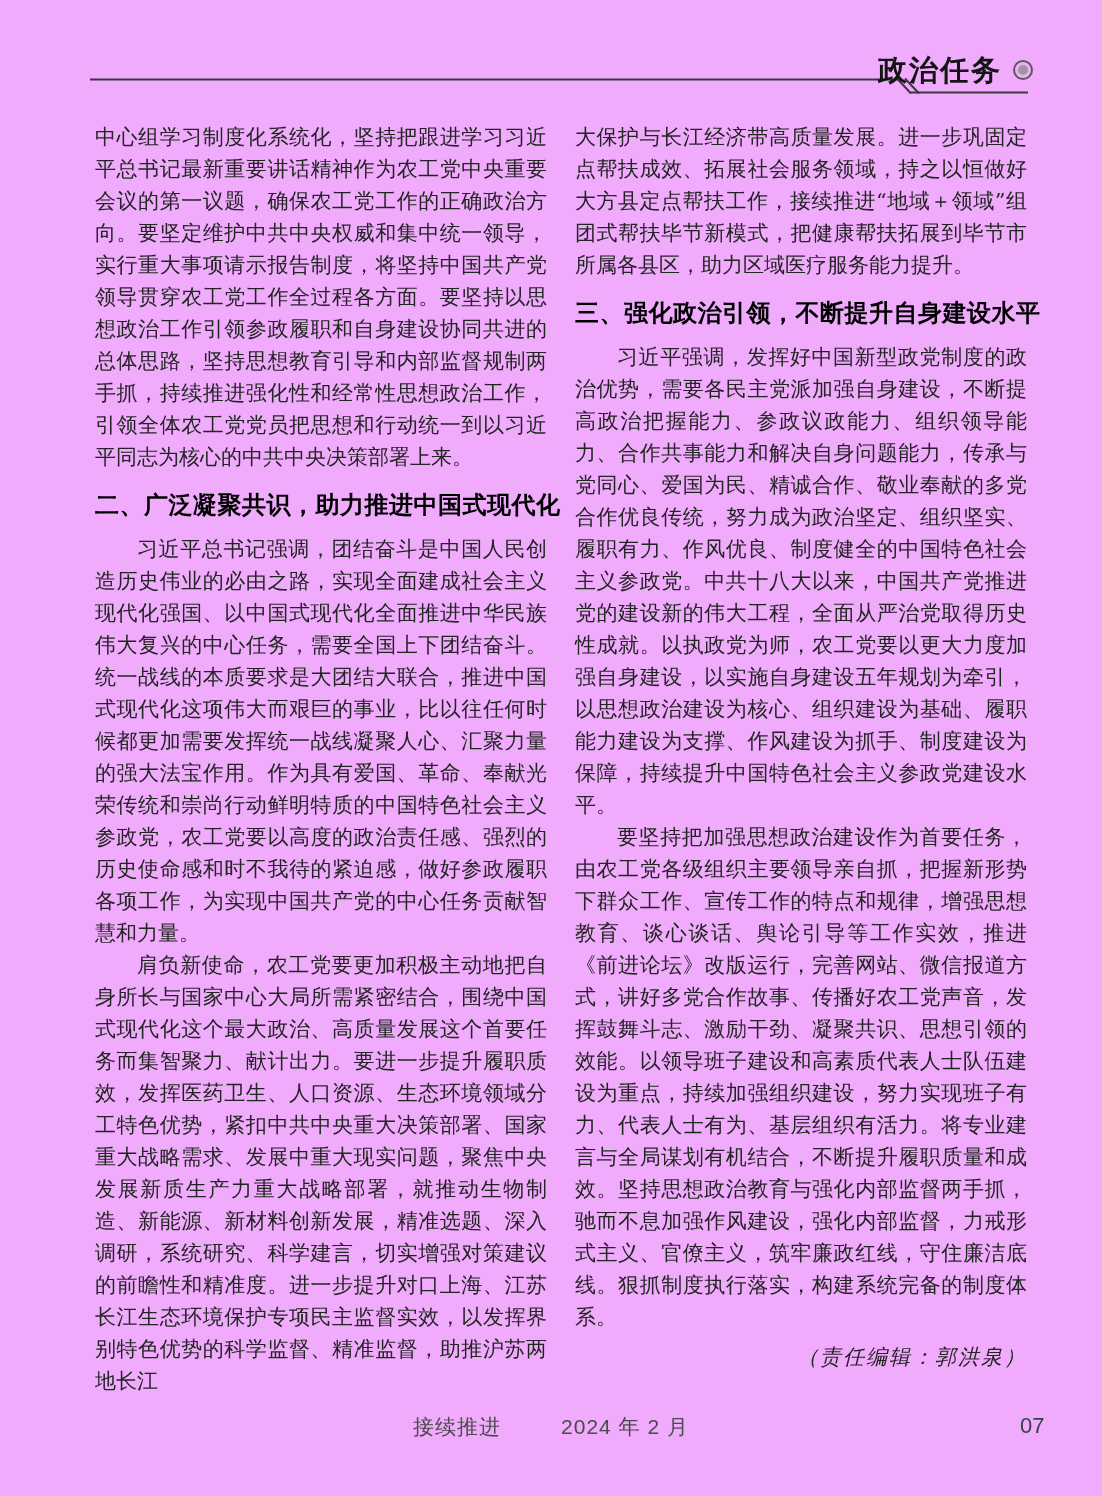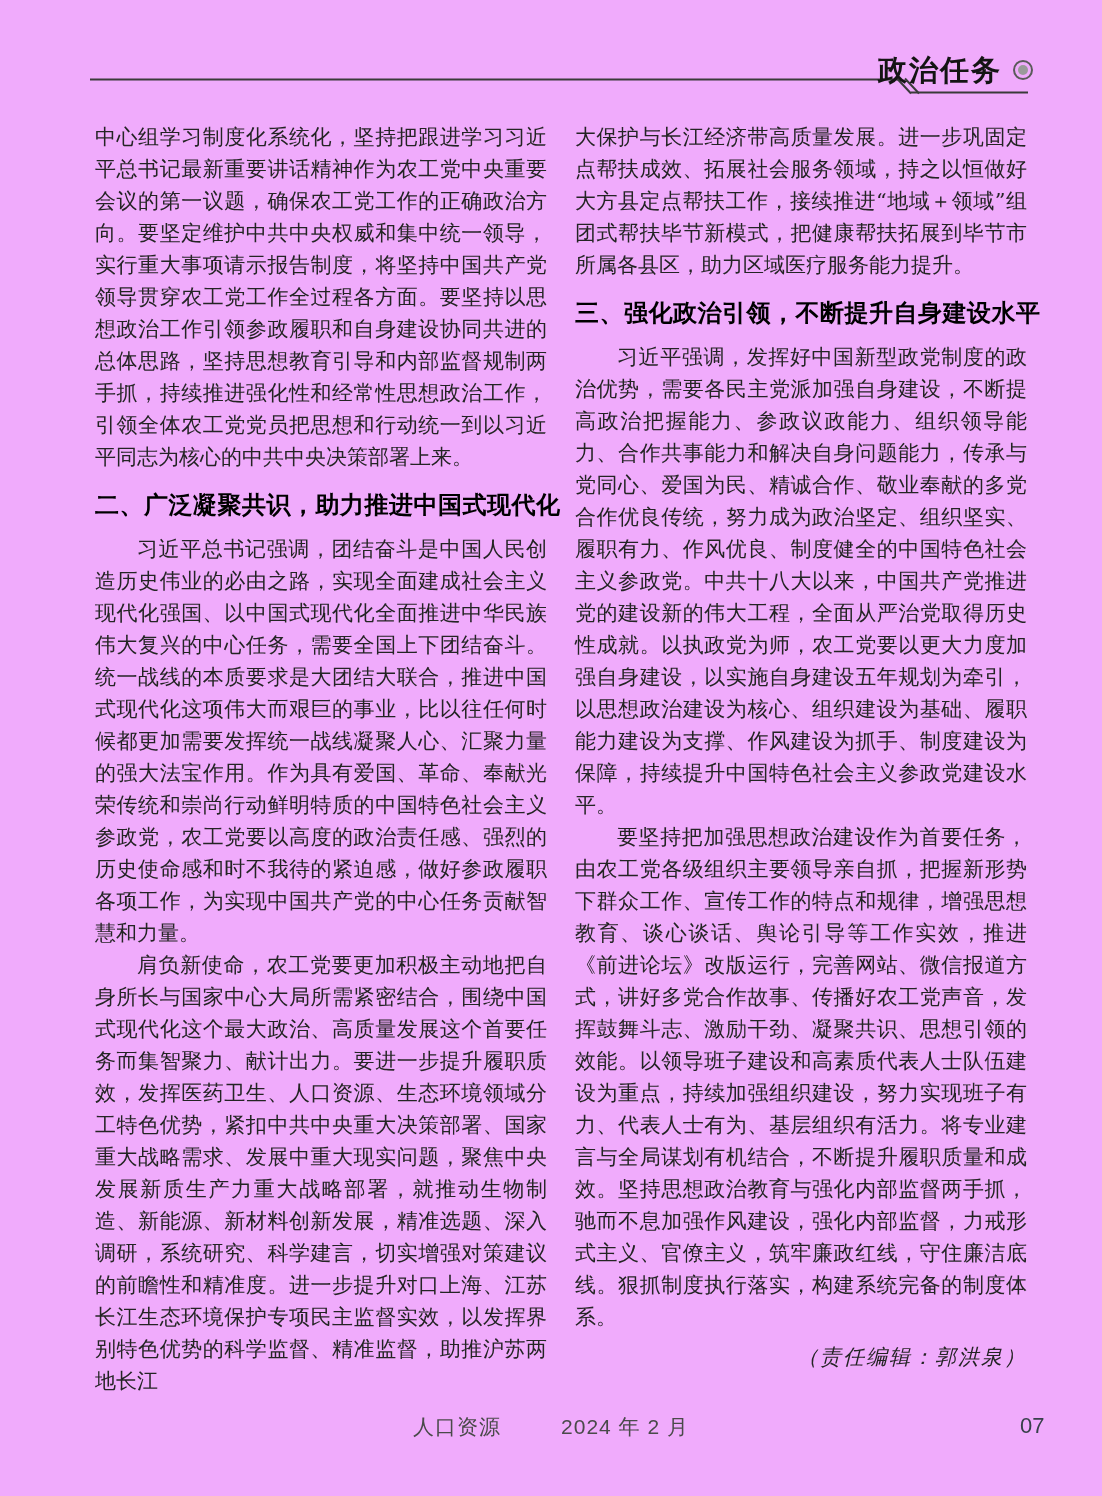--- a/index.html
+++ b/index.html
@@ -140,17 +140,17 @@
 
   <div class="col col-right">
     <p class="body-p">大保护与长江经济带高质量发展。进一步巩固定点帮扶成效、拓展社会服务领域，持之以恒做好大方县定点帮扶工作，接续推进“地域＋领域”组团式帮扶毕节新模式，把健康帮扶拓展到毕节市所属各县区，助力区域医疗服务能力提升。</p>
     <h2 class="sec-heading">三、强化政治引领，不断提升自身建设水平</h2>
     <p class="body-p indent">习近平强调，发挥好中国新型政党制度的政治优势，需要各民主党派加强自身建设，不断提高政治把握能力、参政议政能力、组织领导能力、合作共事能力和解决自身问题能力，传承与党同心、爱国为民、精诚合作、敬业奉献的多党合作优良传统，努力成为政治坚定、组织坚实、履职有力、作风优良、制度健全的中国特色社会主义参政党。中共十八大以来，中国共产党推进党的建设新的伟大工程，全面从严治党取得历史性成就。以执政党为师，农工党要以更大力度加强自身建设，以实施自身建设五年规划为牵引，以思想政治建设为核心、组织建设为基础、履职能力建设为支撑、作风建设为抓手、制度建设为保障，持续提升中国特色社会主义参政党建设水平。</p>
     <p class="body-p indent">要坚持把加强思想政治建设作为首要任务，由农工党各级组织主要领导亲自抓，把握新形势下群众工作、宣传工作的特点和规律，增强思想教育、谈心谈话、舆论引导等工作实效，推进《前进论坛》改版运行，完善网站、微信报道方式，讲好多党合作故事、传播好农工党声音，发挥鼓舞斗志、激励干劲、凝聚共识、思想引领的效能。以领导班子建设和高素质代表人士队伍建设为重点，持续加强组织建设，努力实现班子有力、代表人士有为、基层组织有活力。将专业建言与全局谋划有机结合，不断提升履职质量和成效。坚持思想政治教育与强化内部监督两手抓，驰而不息加强作风建设，强化内部监督，力戒形式主义、官僚主义，筑牢廉政红线，守住廉洁底线。狠抓制度执行落实，构建系统完备的制度体系。</p>
     <p class="editor-note">（责任编辑：郭洪泉）</p>
   </div>
 
   <div class="footer-center">
-    <span class="journal-name">人口资源</span><span class="issue-date">2024 年 2 月</span>
+    <span class="journal-name">接续推进</span><span class="issue-date">2024 年 2 月</span>
   </div>
   <div class="page-number">07</div>
 
 </div>
 
 </body></html>

